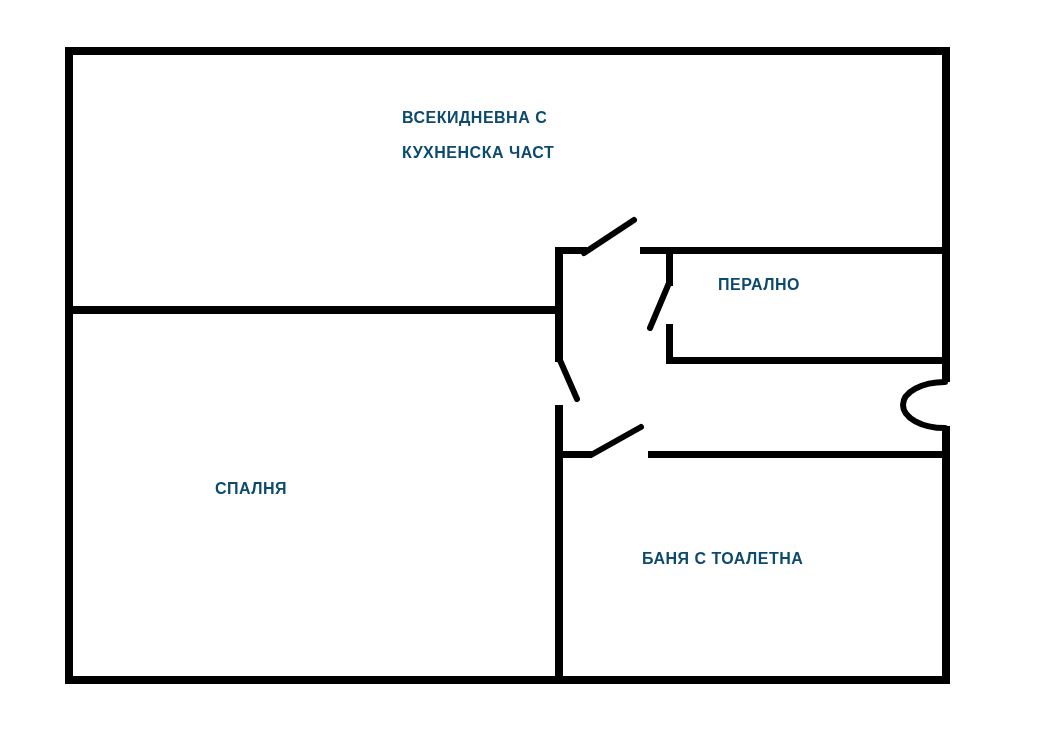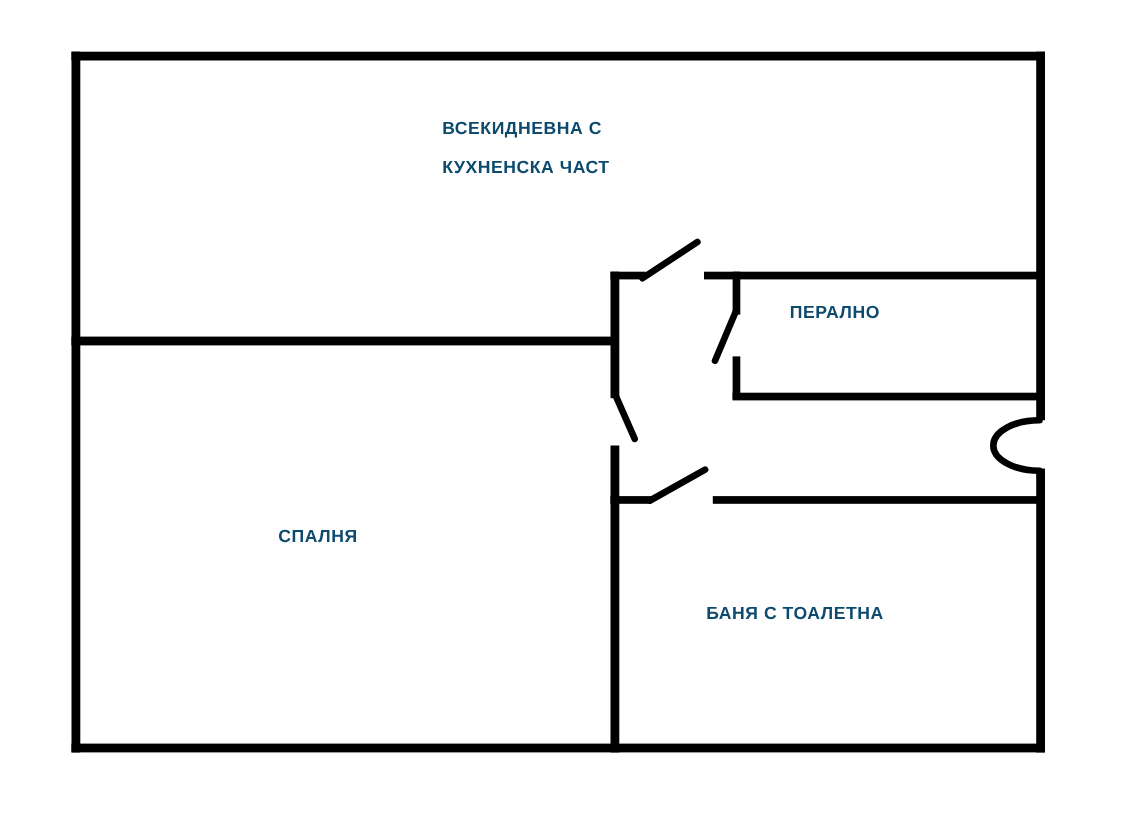--- a/index.html
+++ b/index.html
@@ -72,21 +72,21 @@
   <div class="room-label two-line-35" style="left:402px; top:100px;">
     <span>ВСЕКИДНЕВНА С</span>
     <span>КУХНЕНСКА ЧАСТ</span>
   </div>
 
   <div class="room-label two-line-34" style="left:718px; top:268px;">
     <span>ПЕРАЛНО</span>
   </div>
 
 
-  <div class="room-label one-line" style="left:215px; top:472px;margin-left:38px;">
+  <div class="room-label one-line" style="left:215px; top:472px;">
     <span>СПАЛНЯ</span>
   </div>
 
   <div class="room-label one-line" style="left:642px; top:542px;">
     <span>БАНЯ С ТОАЛЕТНА</span>
   </div>
 
 </div>
 
 </body></html>

